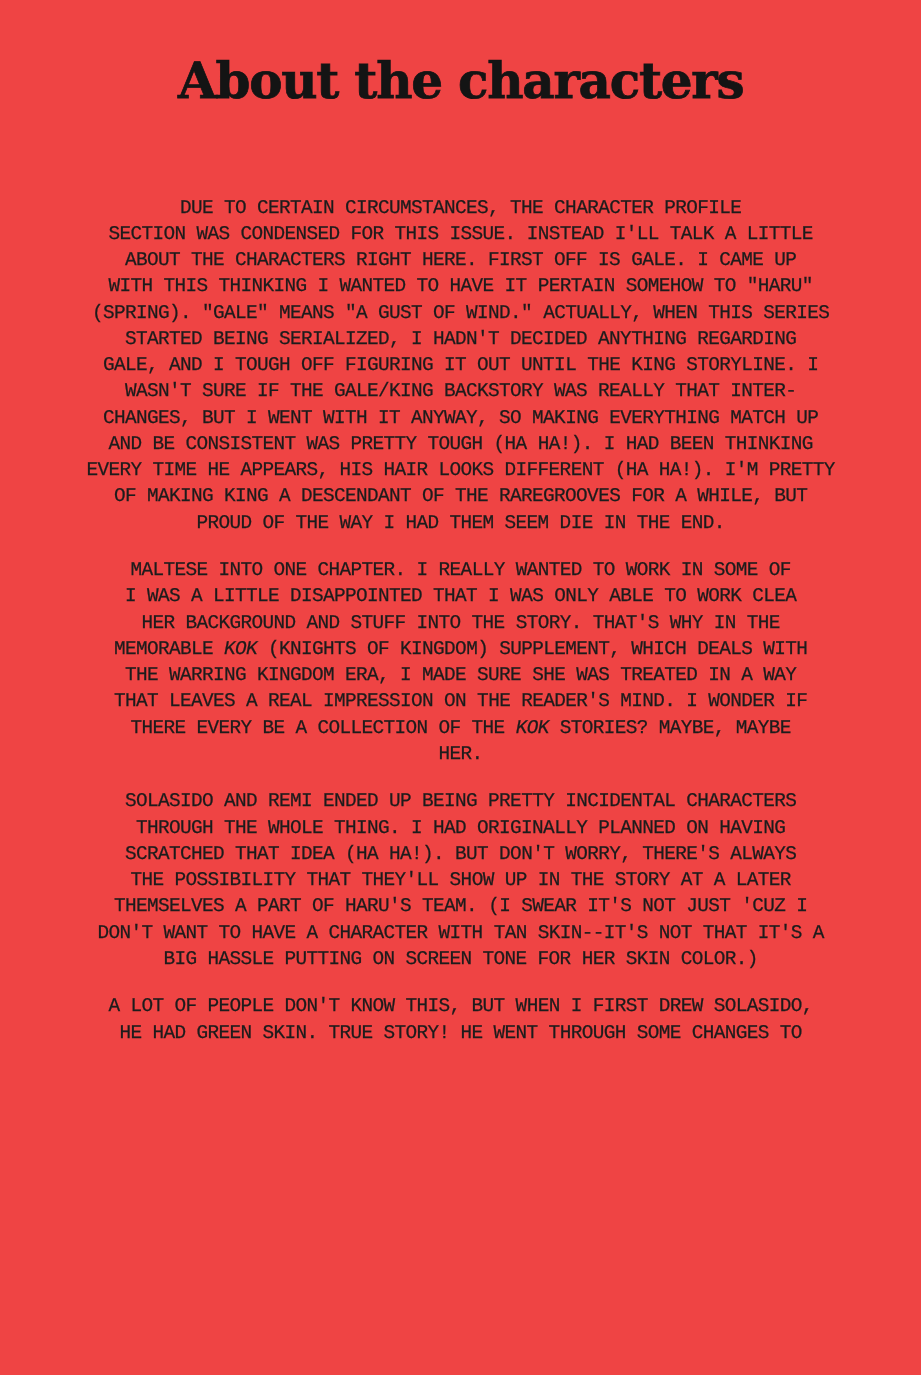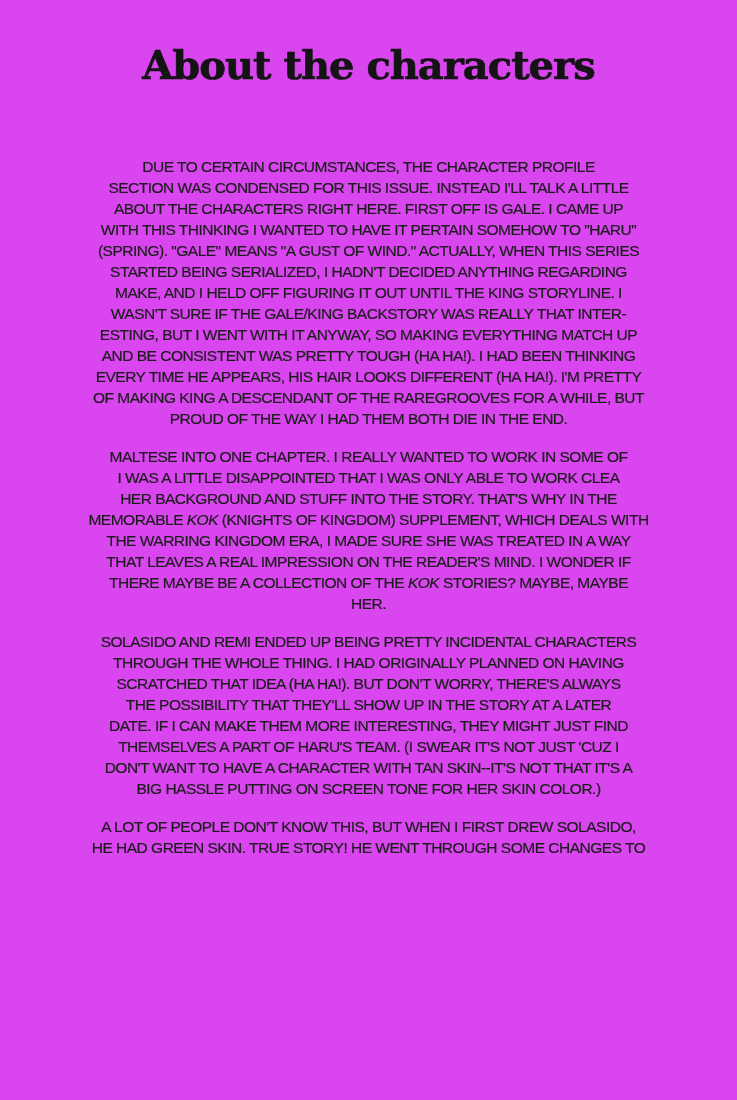--- a/index.html
+++ b/index.html
@@ -5,21 +5,21 @@
   html, body {
     margin: 0;
     padding: 0;
     background: #e8e8e8;
   }
   .page {
     position: relative;
     width: 737px;
     height: 1100px;
     margin: 0 auto;
-    background: #d946ef;
+    background: #ef4444;
     overflow: hidden;
     box-sizing: border-box;
     padding-left: 11px;
   }
   .title {
     position: absolute;
     top: 38px;
     left: 0;
     width: 737px;
     text-align: center;
@@ -32,21 +32,21 @@
     -webkit-text-stroke: 0.6px #141414;
   }
   .body-text {
     position: absolute;
     top: 156px;
     left: 48px;
     width: 641px;
     display: flex;
     flex-direction: column;
     align-items: center;
-    font-family: Liberation Sans, sans-serif;
+    font-family: Liberation Mono, monospace;
     font-size: 15.5px;
     line-height: 21px;
     letter-spacing: -0.5px;
     color: #1c1c1c;
     -webkit-text-stroke: 0.2px #1c1c1c;
   }
   .paragraph {
     margin: 0 0 17px 0;
     display: flex;
     flex-direction: column;
@@ -66,44 +66,43 @@
 <div class="page">
   <div class="title">About the characters</div>
   <div class="body-text">
       <div class="paragraph">
         <div class="line"><span>DUE TO CERTAIN CIRCUMSTANCES, THE CHARACTER PROFILE</span></div>
         <div class="line"><span>SECTION WAS CONDENSED FOR THIS ISSUE. INSTEAD I'LL TALK A LITTLE</span></div>
         <div class="line"><span>ABOUT THE CHARACTERS RIGHT HERE. FIRST OFF IS GALE. I CAME UP</span></div>
         <div class="line"><span>WITH THIS THINKING I WANTED TO HAVE IT PERTAIN SOMEHOW TO "HARU"</span></div>
         <div class="line"><span>(SPRING). "GALE" MEANS "A GUST OF WIND." ACTUALLY, WHEN THIS SERIES</span></div>
         <div class="line"><span>STARTED BEING SERIALIZED, I HADN'T DECIDED ANYTHING REGARDING</span></div>
-        <div class="line"><span>MAKE, AND I HELD OFF FIGURING IT OUT UNTIL THE KING STORYLINE. I</span></div>
+        <div class="line"><span>GALE, AND I TOUGH OFF FIGURING IT OUT UNTIL THE KING STORYLINE. I</span></div>
         <div class="line"><span>WASN'T SURE IF THE GALE/KING BACKSTORY WAS REALLY THAT INTER-</span></div>
-        <div class="line"><span>ESTING, BUT I WENT WITH IT ANYWAY, SO MAKING EVERYTHING MATCH UP</span></div>
+        <div class="line"><span>CHANGES, BUT I WENT WITH IT ANYWAY, SO MAKING EVERYTHING MATCH UP</span></div>
         <div class="line"><span>AND BE CONSISTENT WAS PRETTY TOUGH (HA HA!). I HAD BEEN THINKING</span></div>
         <div class="line"><span>EVERY TIME HE APPEARS, HIS HAIR LOOKS DIFFERENT (HA HA!). I'M PRETTY</span></div>
         <div class="line"><span>OF MAKING KING A DESCENDANT OF THE RAREGROOVES FOR A WHILE, BUT</span></div>
-        <div class="line"><span>PROUD OF THE WAY I HAD THEM BOTH DIE IN THE END.</span></div>
+        <div class="line"><span>PROUD OF THE WAY I HAD THEM SEEM DIE IN THE END.</span></div>
       </div>
       <div class="paragraph">
         <div class="line"><span>MALTESE INTO ONE CHAPTER. I REALLY WANTED TO WORK IN SOME OF</span></div>
         <div class="line"><span>I WAS A LITTLE DISAPPOINTED THAT I WAS ONLY ABLE TO WORK CLEA</span></div>
         <div class="line"><span>HER BACKGROUND AND STUFF INTO THE STORY. THAT'S WHY IN THE</span></div>
         <div class="line"><span>MEMORABLE </span><em>KOK</em><span> (KNIGHTS OF KINGDOM) SUPPLEMENT, WHICH DEALS WITH</span></div>
         <div class="line"><span>THE WARRING KINGDOM ERA, I MADE SURE SHE WAS TREATED IN A WAY</span></div>
         <div class="line"><span>THAT LEAVES A REAL IMPRESSION ON THE READER'S MIND. I WONDER IF</span></div>
-        <div class="line"><span>THERE MAYBE BE A COLLECTION OF THE </span><em>KOK</em><span> STORIES? MAYBE, MAYBE</span></div>
+        <div class="line"><span>THERE EVERY BE A COLLECTION OF THE </span><em>KOK</em><span> STORIES? MAYBE, MAYBE</span></div>
         <div class="line"><span>HER.</span></div>
       </div>
       <div class="paragraph">
         <div class="line"><span>SOLASIDO AND REMI ENDED UP BEING PRETTY INCIDENTAL CHARACTERS</span></div>
         <div class="line"><span>THROUGH THE WHOLE THING. I HAD ORIGINALLY PLANNED ON HAVING</span></div>
         <div class="line"><span>SCRATCHED THAT IDEA (HA HA!). BUT DON'T WORRY, THERE'S ALWAYS</span></div>
         <div class="line"><span>THE POSSIBILITY THAT THEY'LL SHOW UP IN THE STORY AT A LATER</span></div>
-        <div class="line"><span>DATE. IF I CAN MAKE THEM MORE INTERESTING, THEY MIGHT JUST FIND</span></div>
         <div class="line"><span>THEMSELVES A PART OF HARU'S TEAM. (I SWEAR IT'S NOT JUST 'CUZ I</span></div>
         <div class="line"><span>DON'T WANT TO HAVE A CHARACTER WITH TAN SKIN--IT'S NOT THAT IT'S A</span></div>
         <div class="line"><span>BIG HASSLE PUTTING ON SCREEN TONE FOR HER SKIN COLOR.)</span></div>
       </div>
       <div class="paragraph">
         <div class="line"><span>A LOT OF PEOPLE DON'T KNOW THIS, BUT WHEN I FIRST DREW SOLASIDO,</span></div>
         <div class="line"><span>HE HAD GREEN SKIN. TRUE STORY! HE WENT THROUGH SOME CHANGES TO</span></div>
       </div>
     </div>
 </div>

